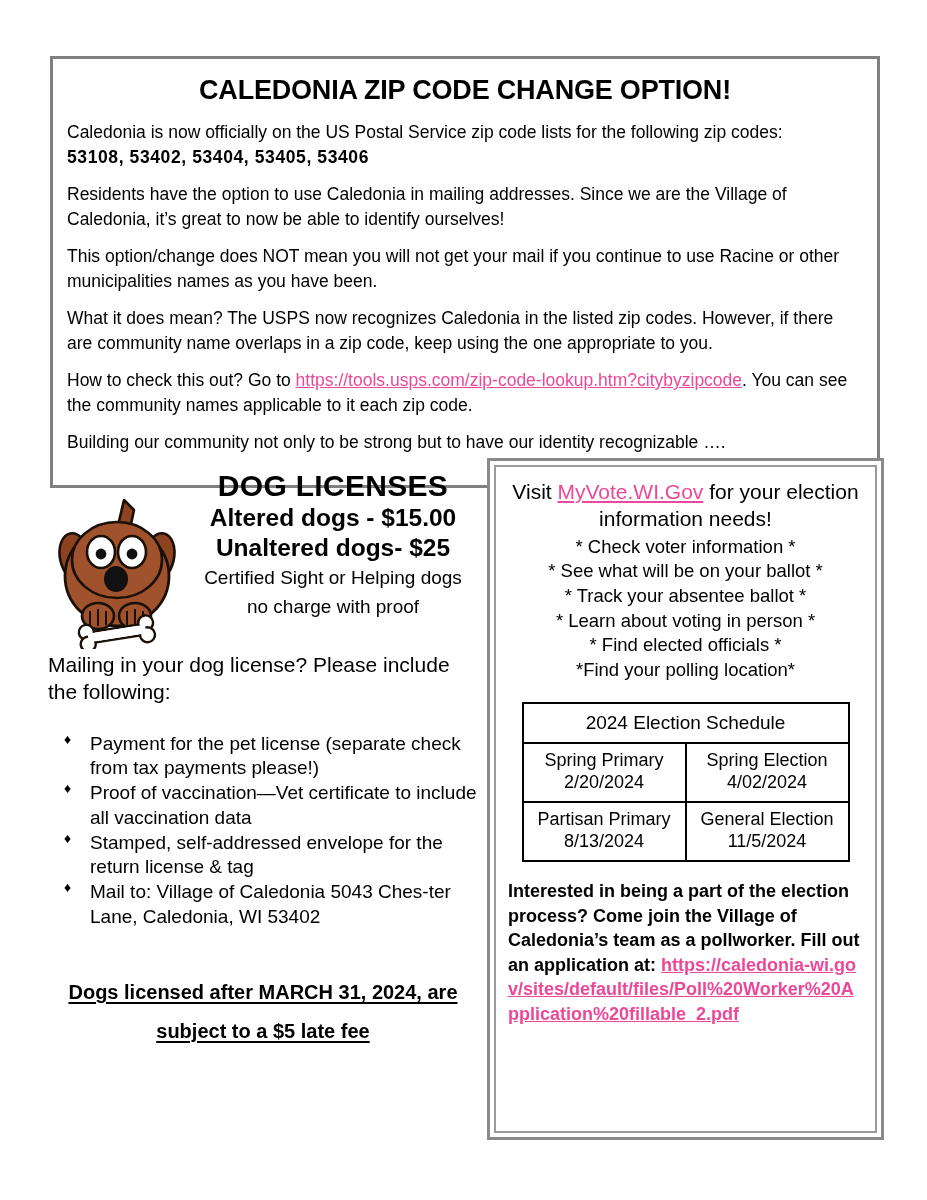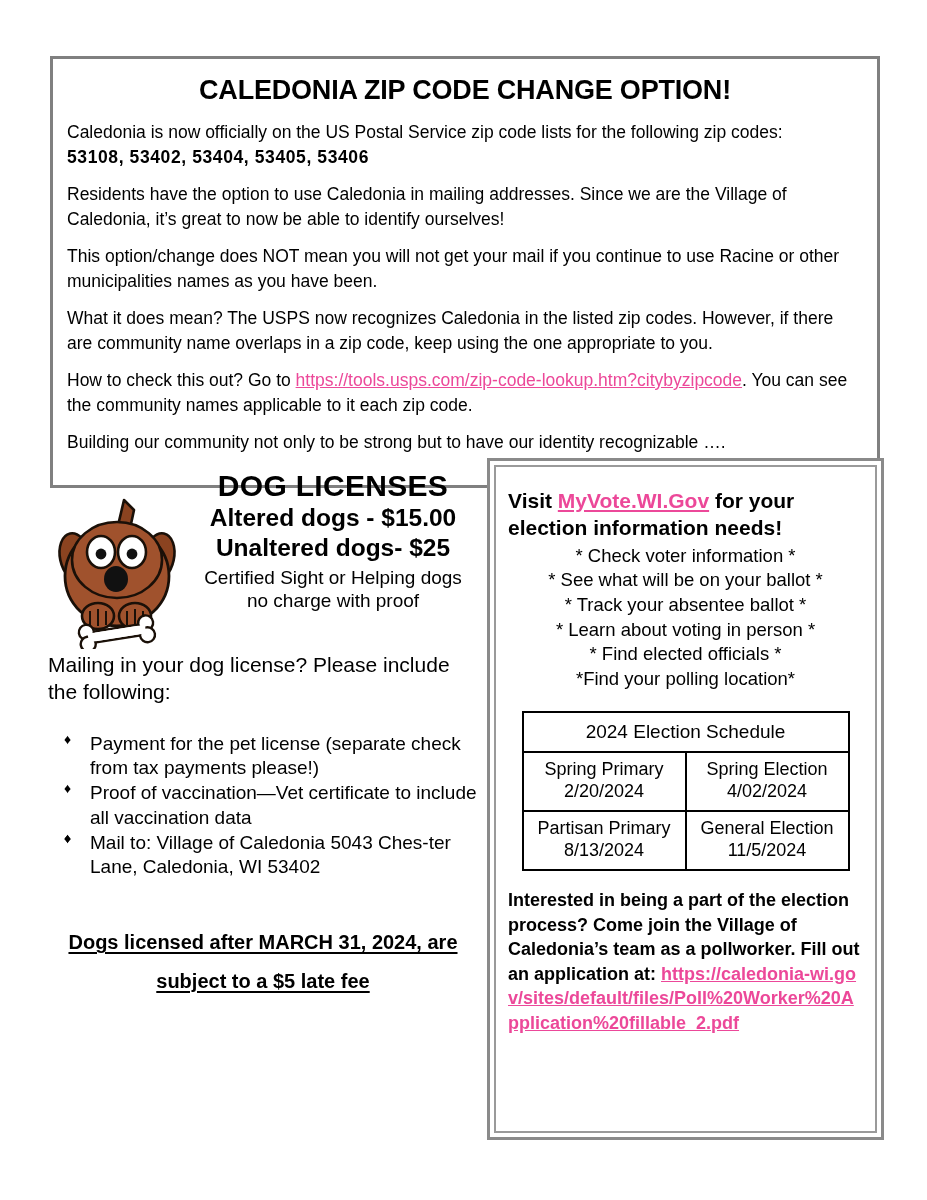--- a/index.html
+++ b/index.html
@@ -158,24 +158,25 @@
 
   .vote-inner {
     width: 100%;
     height: 100%;
     border: 2px solid #9a9a9a;
     padding: 9px 12px;
     background: #ffffff;
   }
 
   .vote-head {
+    text-align: center;
     font-size: 21px;
-    font-weight: bold;
+    font-weight: normal;
     line-height: 1.28;
-    margin-top: 12px;
+    margin-top: 3px;
   }
 
   .vote-bullets {
     text-align: center;
     font-size: 18.5px;
     line-height: 1.33;
     margin-top: 2px;
   }
 
   
@@ -273,37 +274,38 @@
             <rect x="34" y="135.2" width="58" height="8.6" fill="#ffffff"></rect>
           </g>
         </svg>
       </div>
 
       <div class="dog-headings">
         <div class="dog-title">DOG LICENSES</div>
         <div class="dog-price">Altered dogs - $15.00</div>
         <div class="dog-price">Unaltered dogs- $25</div>
         <div class="dog-note">Certified Sight or Helping dogs</div>
-        <div class="dog-note" style="margin-top:0">no charge with proof</div>
+        <div class="dog-note" style="margin-top:6px">no charge with proof</div>
       </div>
     </div>
 
     <div class="mail-intro">Mailing in your dog license? Please include the following:</div>
 
     <ul class="dog-list">
       <li>
         <span class="bullet">♦</span>
         <span>Payment for the pet license (separate check from tax payments please!)</span>
       </li>
       <li>
         <span class="bullet">♦</span>
         <span>Proof of vaccination—Vet certificate to include all vaccination data</span>
       </li>
       <li>
         <span class="bullet">♦</span>
+        <span>Stamped, self-addressed envelope for the return license &amp; tag</span>
       </li>
       <li>
         <span class="bullet">♦</span>
         <span>Mail to: Village of Caledonia 5043 Ches-ter Lane, Caledonia, WI 53402</span>
       </li>
     </ul>
 
     <div class="late-fee">
       <span>Dogs licensed after MARCH 31, 2024, are</span><br>
       <span>subject to a $5 late fee</span>

